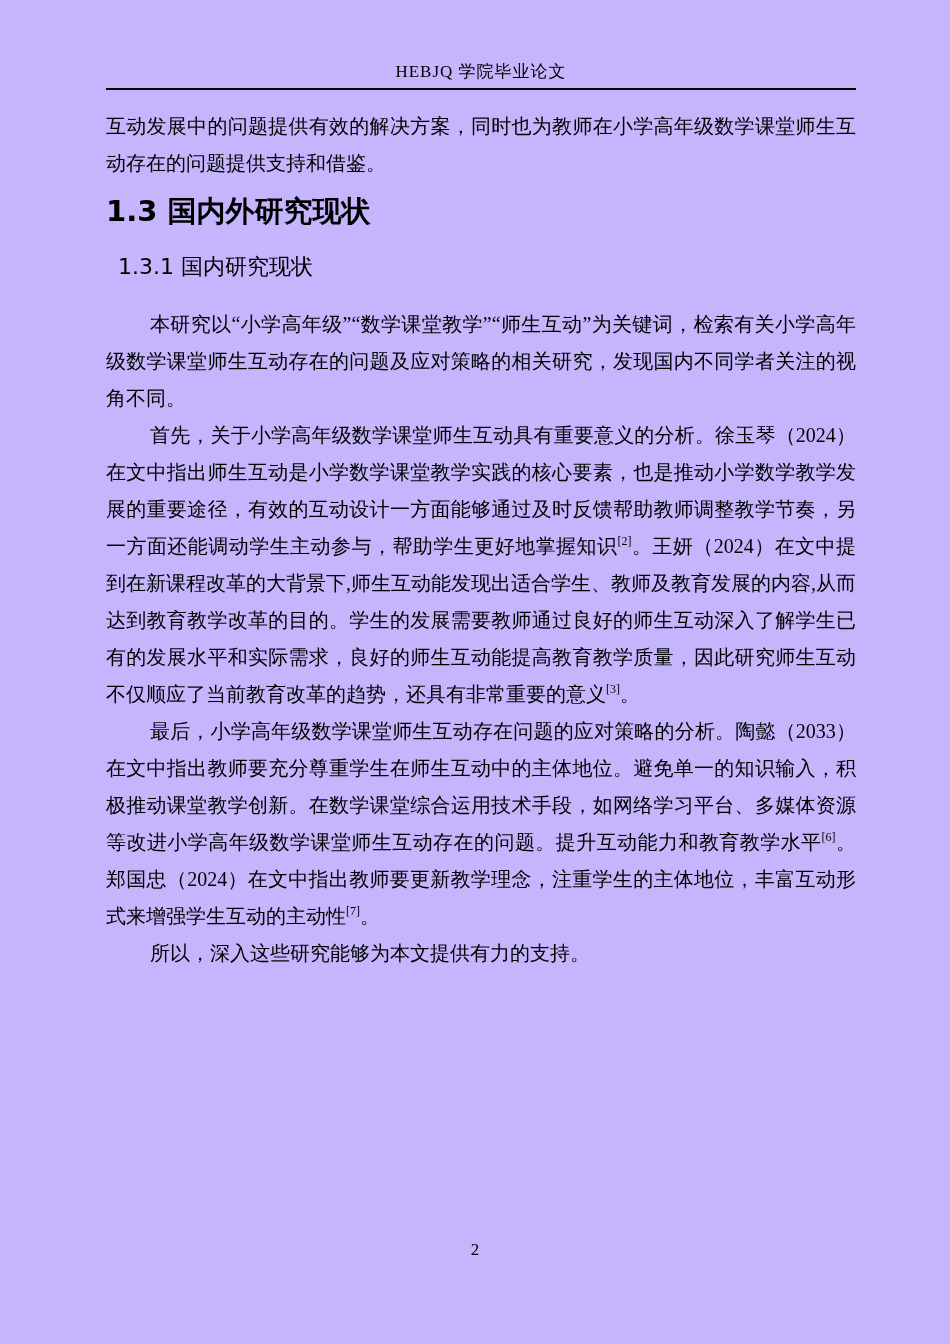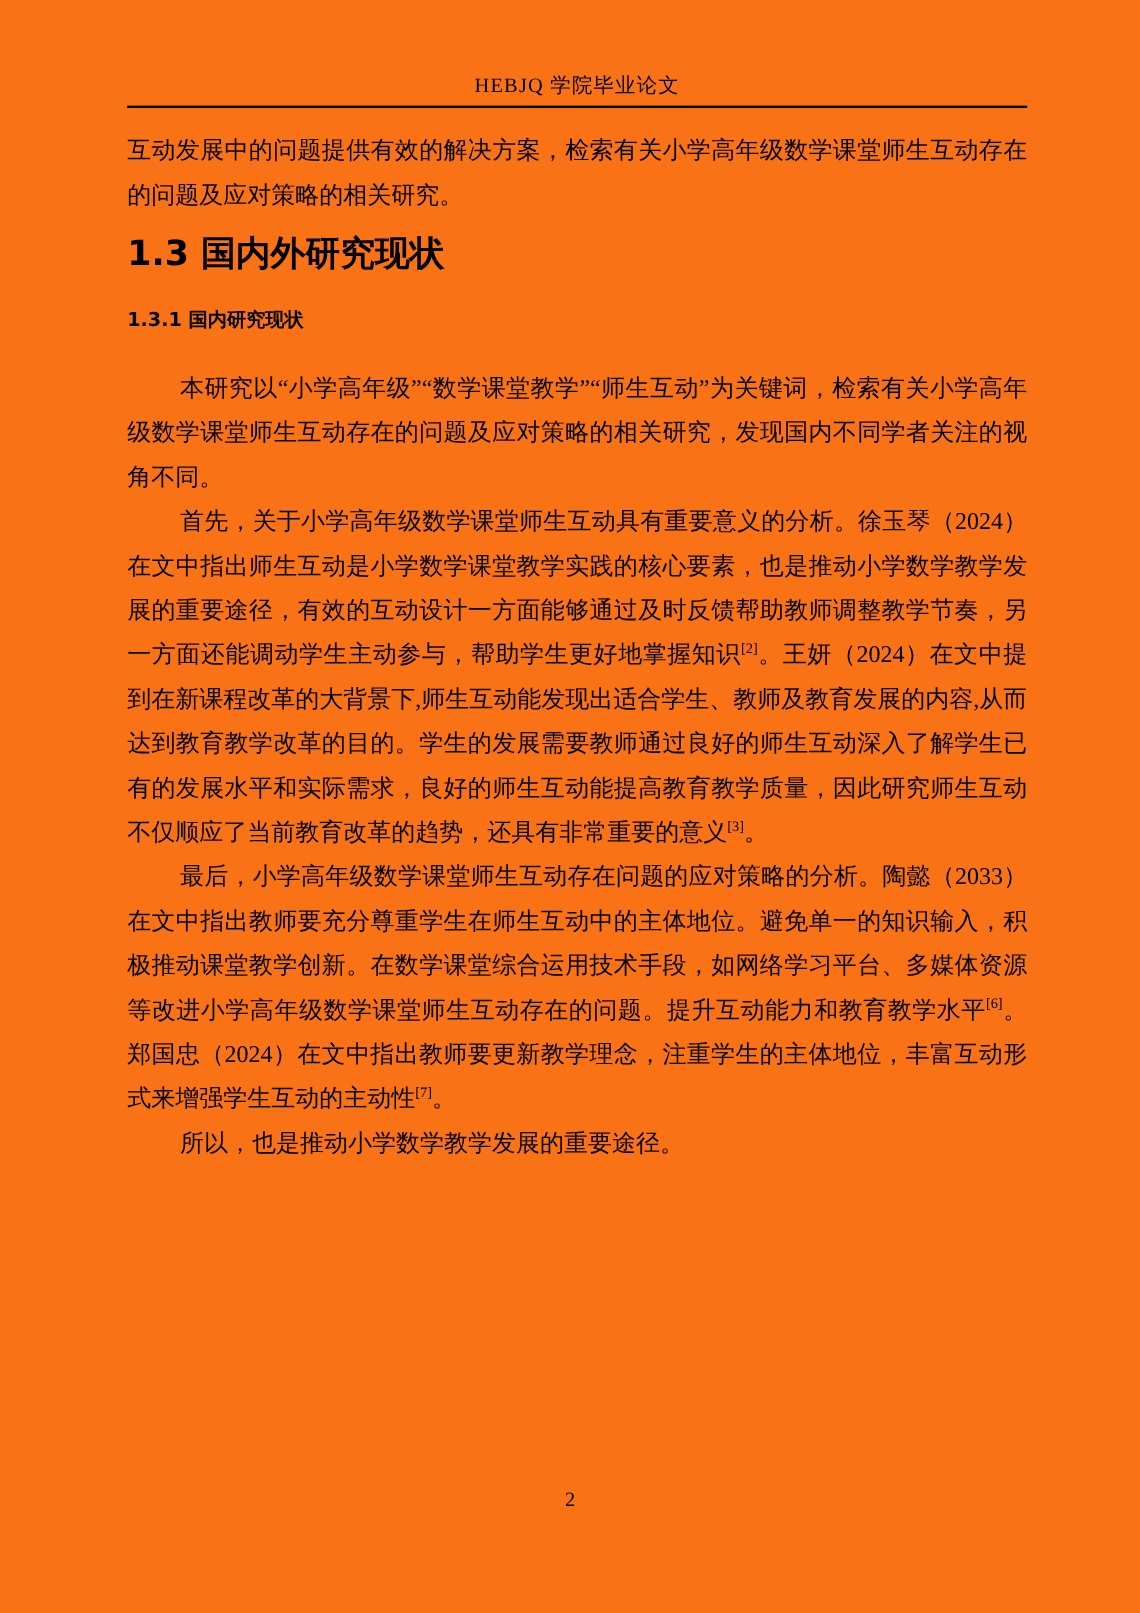--- a/index.html
+++ b/index.html
@@ -6,21 +6,21 @@
   body {
     width: 950px; height: 1344px;
     background: #ffffff;
     color: #000000;
     font-family: "Liberation Serif", "DejaVu Serif", serif;
   }
   .page {
     position: relative;
     width: 950px; height: 1344px;
     overflow: hidden;
-    background: #f97316;
+    background: #c4b5fd;
   }
   .page-header {
     position: absolute;
     top: 0; left: 106px; width: 750px;
     text-align: center;
     padding-top: 61px;
     padding-bottom: 5px;
     border-bottom: 2px solid #000000;
   }
   .header-title {
@@ -47,47 +47,47 @@
   }
   .heading-2 {
     font-family: "DejaVu Sans", "Liberation Sans", sans-serif;
     font-weight: bold;
     font-size: 29px;
     line-height: 34px;
     margin: 12px 0 0 0;
   }
   .heading-3 {
     font-family: "DejaVu Sans", "Liberation Sans", sans-serif;
-    font-weight: bold;
-    font-size: 16px;
+    font-weight: normal;
+    font-size: 22px;
     line-height: 30px;
-    margin: 24px 0 24px 0;
+    margin: 24px 0 24px 12px;
   }
   .page-footer {
     position: absolute;
     top: 1240px; left: 0; width: 100%;
     text-align: center;
     font-size: 17px;
     line-height: 20px;
   }
 </style>
 </head>
 <body>
 
 <div class="page">
   <header class="page-header">
     <div class="header-title">HEBJQ 学院毕业论文</div>
   </header>
 
   <main class="doc-body" id="doc-body">
-      <p class="para"><span>互动发展中的问题提供有效的解决方案，检索有关小学高年级数学课堂师生互动存在的问题及应对策略的相关研究。</span></p>
+      <p class="para"><span>互动发展中的问题提供有效的解决方案，同时也为教师在小学高年级数学课堂师生互动存在的问题提供支持和借鉴。</span></p>
       <div class="heading-2">1.3 国内外研究现状</div>
       <div class="heading-3">1.3.1 国内研究现状</div>
       <p class="para indent"><span>本研究以“小学高年级”“数学课堂教学”“师生互动”为关键词，检索有关小学高年级数学课堂师生互动存在的问题及应对策略的相关研究，发现国内不同学者关注的视角不同。</span></p>
       <p class="para indent"><span>首先，关于小学高年级数学课堂师生互动具有重要意义的分析。徐玉琴（2024）在文中指出师生互动是小学数学课堂教学实践的核心要素，也是推动小学数学教学发展的重要途径，有效的互动设计一方面能够通过及时反馈帮助教师调整教学节奏，另一方面还能调动学生主动参与，帮助学生更好地掌握知识</span><sup class="cite">[2]</sup><span>。王妍（2024）在文中提到在新课程改革的大背景下,师生互动能发现出适合学生、教师及教育发展的内容,从而达到教育教学改革的目的。学生的发展需要教师通过良好的师生互动深入了解学生已有的发展水平和实际需求，良好的师生互动能提高教育教学质量，因此研究师生互动不仅顺应了当前教育改革的趋势，还具有非常重要的意义</span><sup class="cite">[3]</sup><span>。</span></p>
       <p class="para indent"><span>最后，小学高年级数学课堂师生互动存在问题的应对策略的分析。陶懿（2033）在文中指出教师要充分尊重学生在师生互动中的主体地位。避免单一的知识输入，积极推动课堂教学创新。在数学课堂综合运用技术手段，如网络学习平台、多媒体资源等改进小学高年级数学课堂师生互动存在的问题。提升互动能力和教育教学水平</span><sup class="cite">[6]</sup><span>。郑国忠（2024）在文中指出教师要更新教学理念，注重学生的主体地位，丰富互动形式来增强学生互动的主动性</span><sup class="cite">[7]</sup><span>。</span></p>
-      <p class="para indent"><span>所以，也是推动小学数学教学发展的重要途径。</span></p>
+      <p class="para indent"><span>所以，深入这些研究能够为本文提供有力的支持。</span></p>
     </main>
 
   <footer class="page-footer">
     <span>2</span>
   </footer>
 </div>
 
 </body></html>

